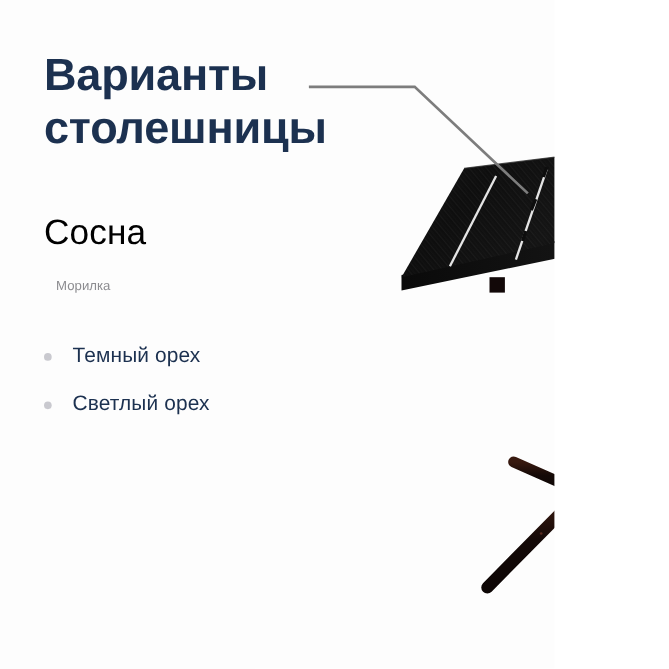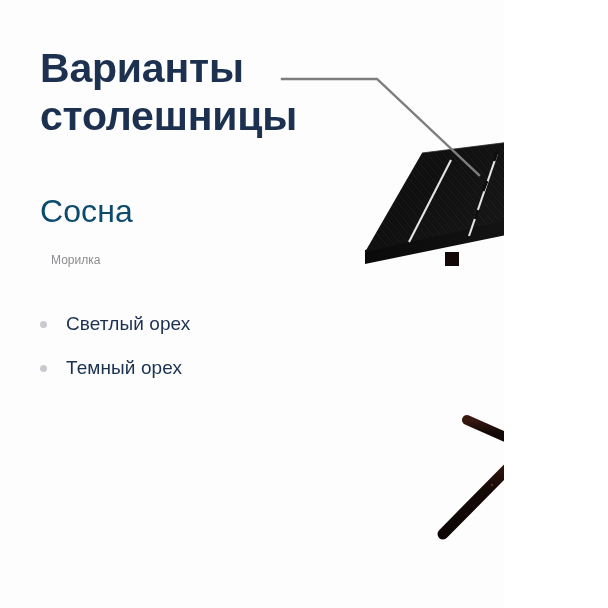--- a/index.html
+++ b/index.html
@@ -35,21 +35,21 @@
     margin: 0;
     white-space: pre-line;
   }
   .subject {
     position: absolute;
     left: 40px;
     top: 192px;
     font-size: 32px;
     line-height: 38px;
     font-weight: 400;
-    color: #0c4a6e;
+    color: #000000;
     letter-spacing: 0.1px;
     margin: 0;
     z-index: 5;
   }
   .finish {
     position: absolute;
     left: 51px;
     top: 248px;
     font-size: 12px;
     line-height: 24px;
@@ -203,21 +203,21 @@
     <h1 class="headline">Варианты
 столешницы</h1>
   </div>
 
   <h2 class="subject">Сосна</h2>
   <div class="finish">Морилка</div>
 
   <ul class="options">
     <li class="option-item">
       <span class="option-bullet"></span>
-      <span class="option-label">Светлый орех</span>
+      <span class="option-label">Темный орех</span>
     </li>
     <li class="option-item">
       <span class="option-bullet"></span>
-      <span class="option-label">Темный орех</span>
+      <span class="option-label">Светлый орех</span>
     </li>
   </ul>
 
 </div>
 
 </body></html>

